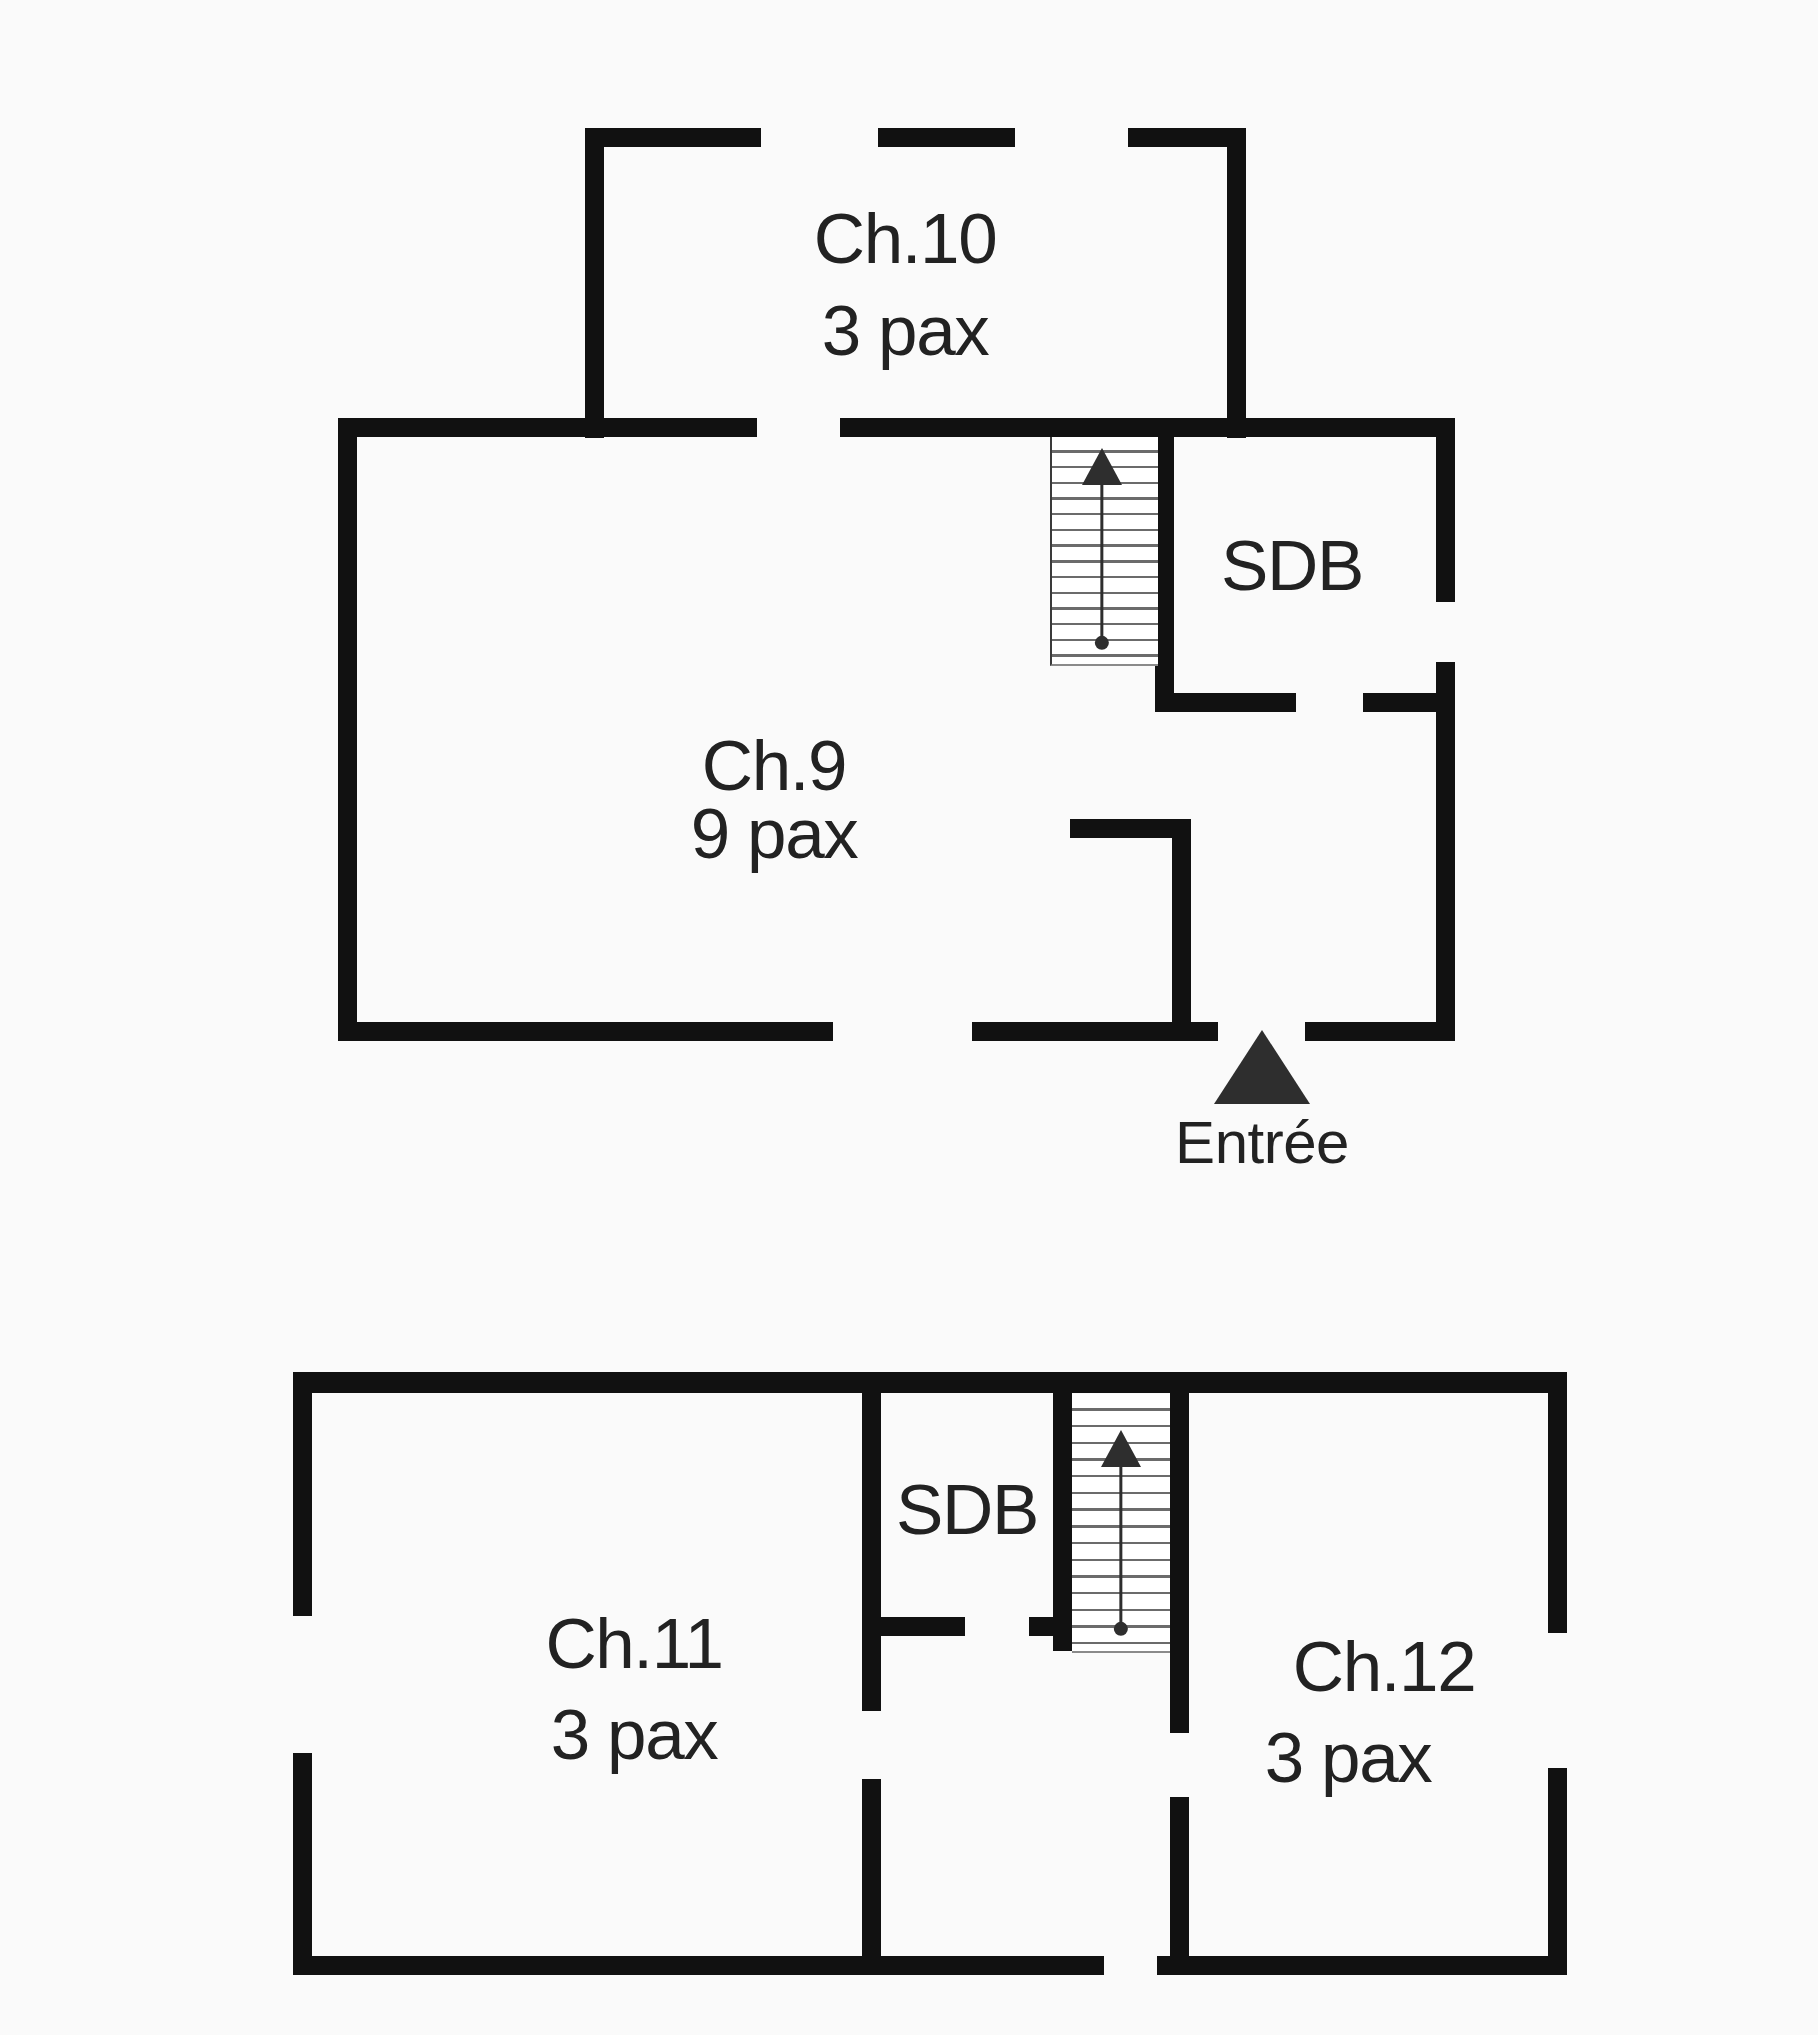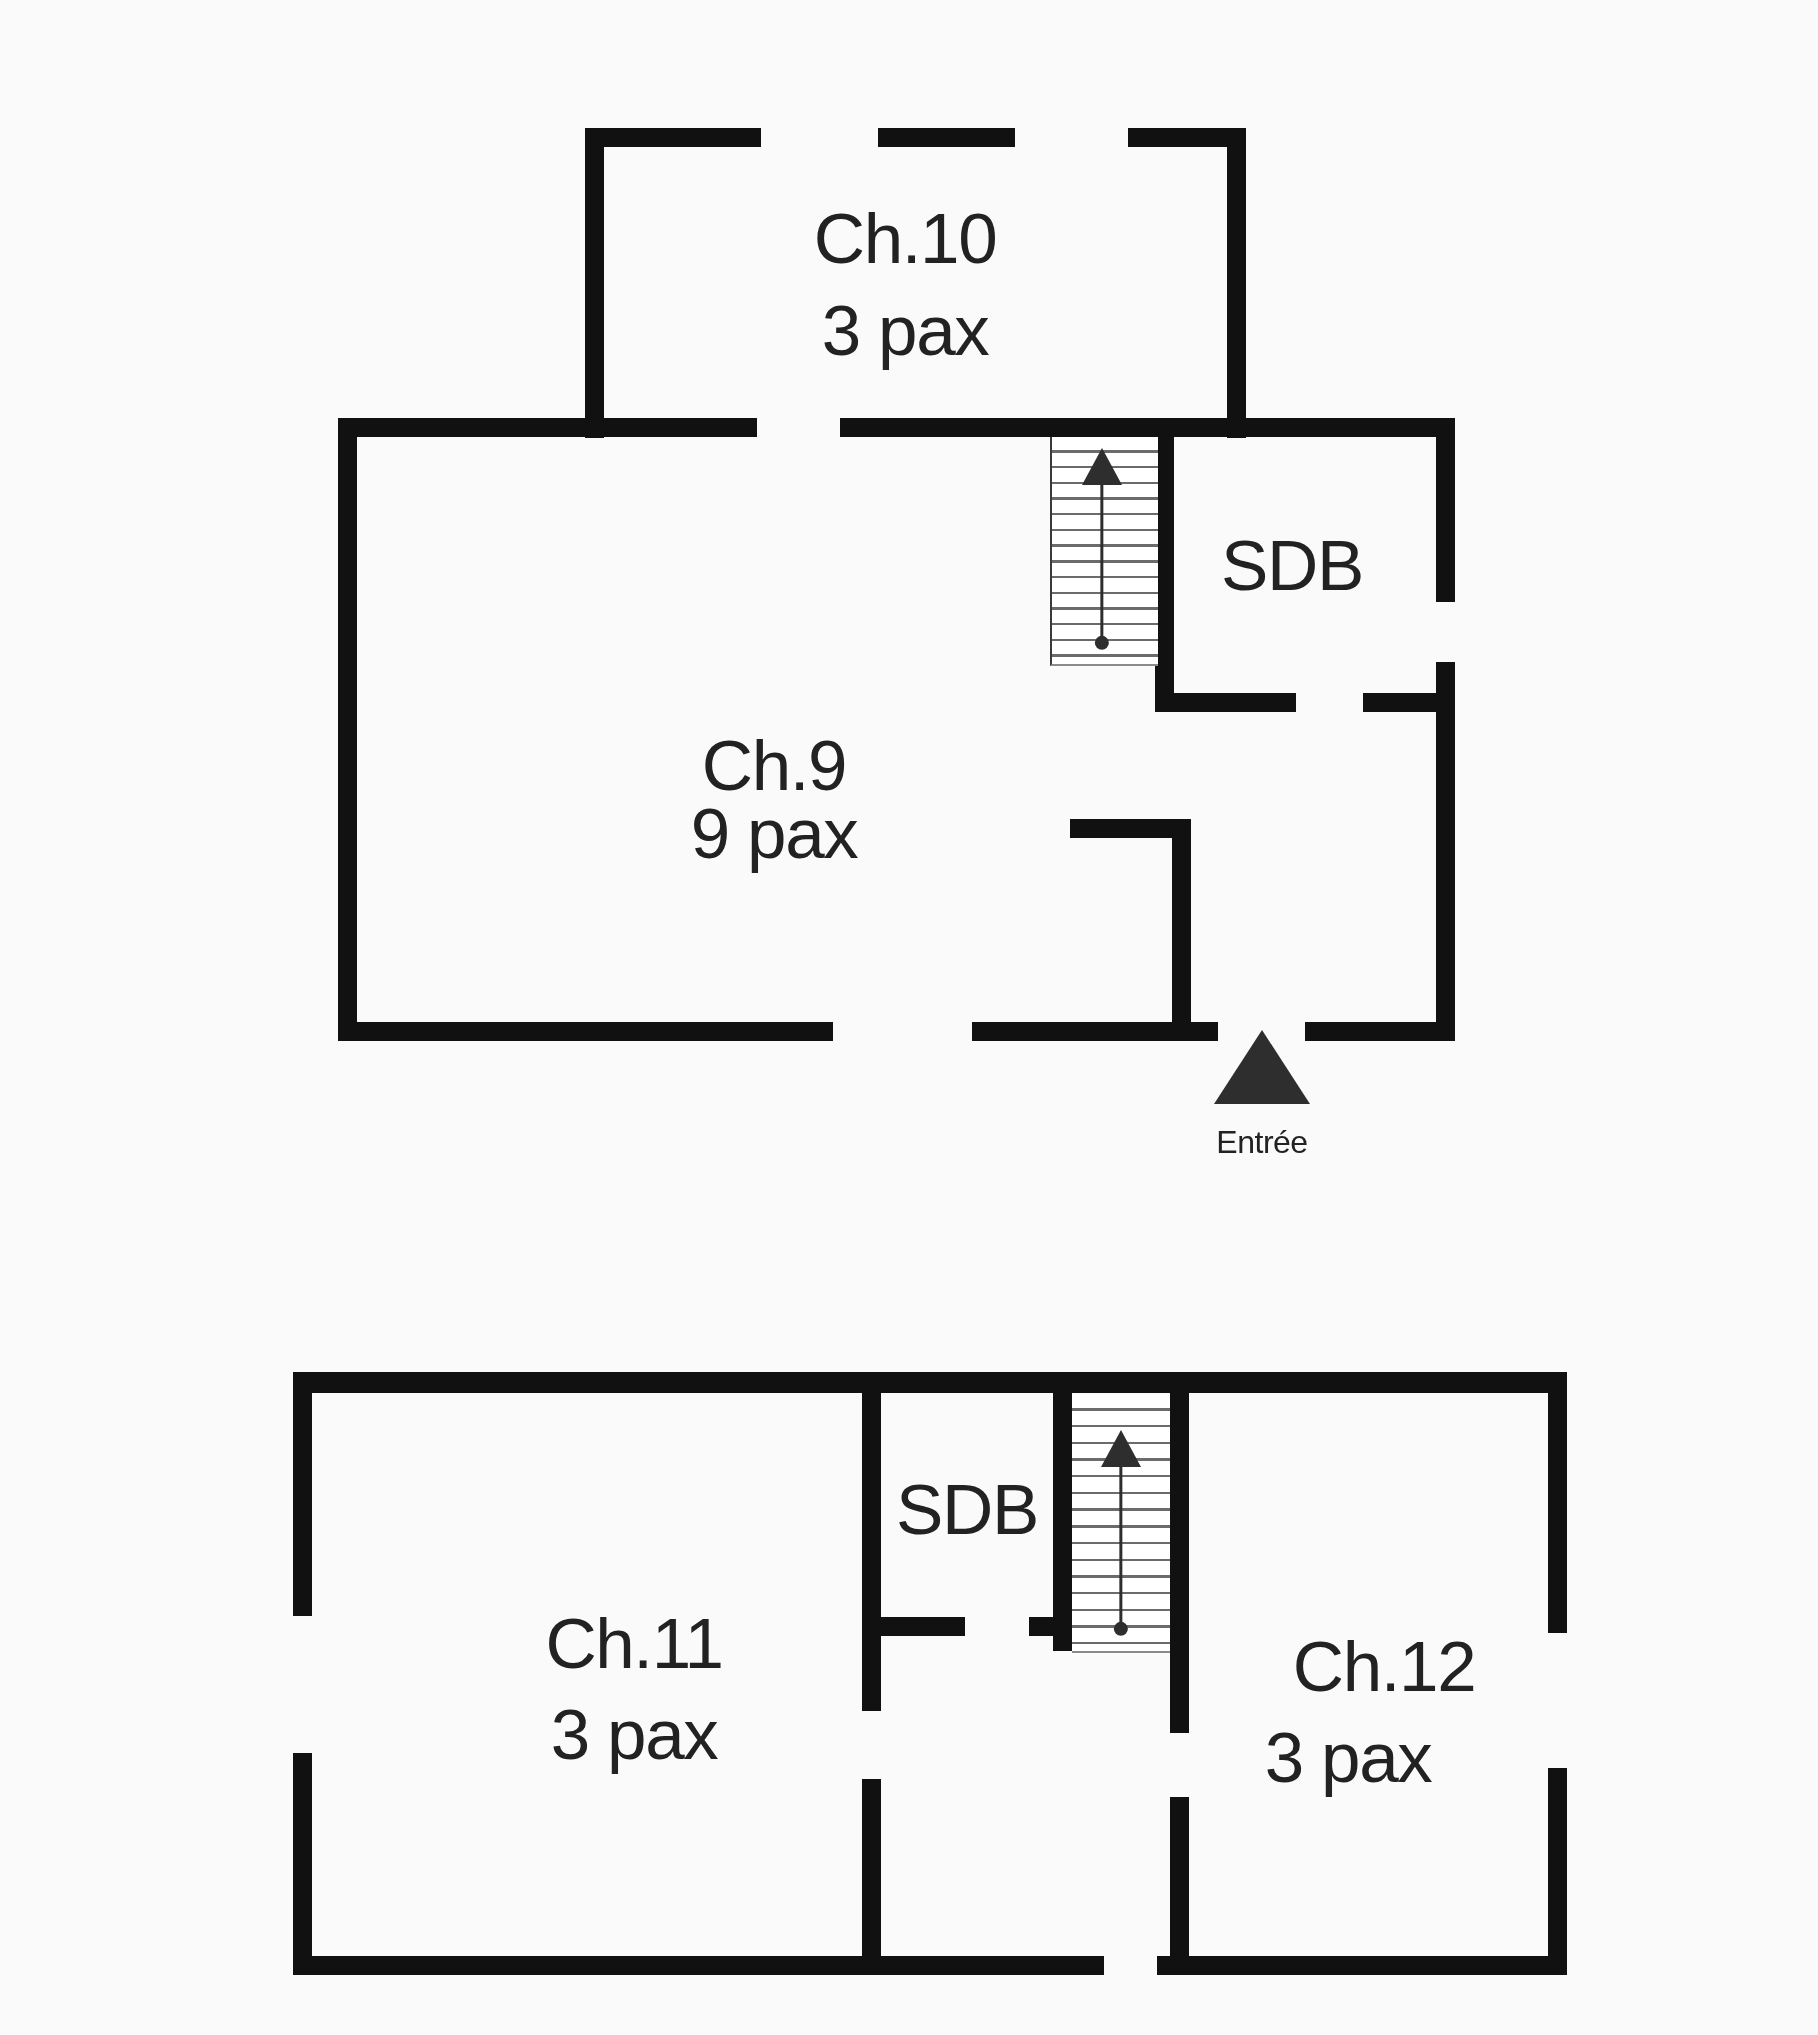--- a/index.html
+++ b/index.html
@@ -37,21 +37,21 @@
     position:absolute;width:14.3px;height:14.3px;border-radius:50%;
     background:var(--arrow,#2e2e2e);transform:translate(-50%,-50%);
   }
   .entrance-triangle{
     position:absolute;width:0;height:0;transform:translateX(-50%);
     border-left:48px solid transparent;border-right:48px solid transparent;
     border-bottom:74px solid var(--arrow,#2e2e2e);
   }
   .entrance-label{
     position:absolute;transform:translate(-50%,-50%);
-    color:var(--text,#222);font-size:32px;letter-spacing:-0.5px;white-space:nowrap;text-align:center;
+    color:var(--text,#222);font-size:60px;letter-spacing:-0.5px;white-space:nowrap;text-align:center;
   }
 </style>
 </head>
 <body style="--bg: #fafafa; --wall: #111111; --text: #222222; --tread: #6b6b6b; --arrow: #2e2e2e;">
 
 <div class="plan">
     <div class="wall" style="left: 585px; top: 128px; width: 176px; height: 19px;"></div>
     <div class="wall" style="left: 878px; top: 128px; width: 137px; height: 19px;"></div>
     <div class="wall" style="left: 1128px; top: 128px; width: 118px; height: 19px;"></div>
     <div class="wall" style="left: 585px; top: 128px; width: 19px; height: 310px;"></div>

